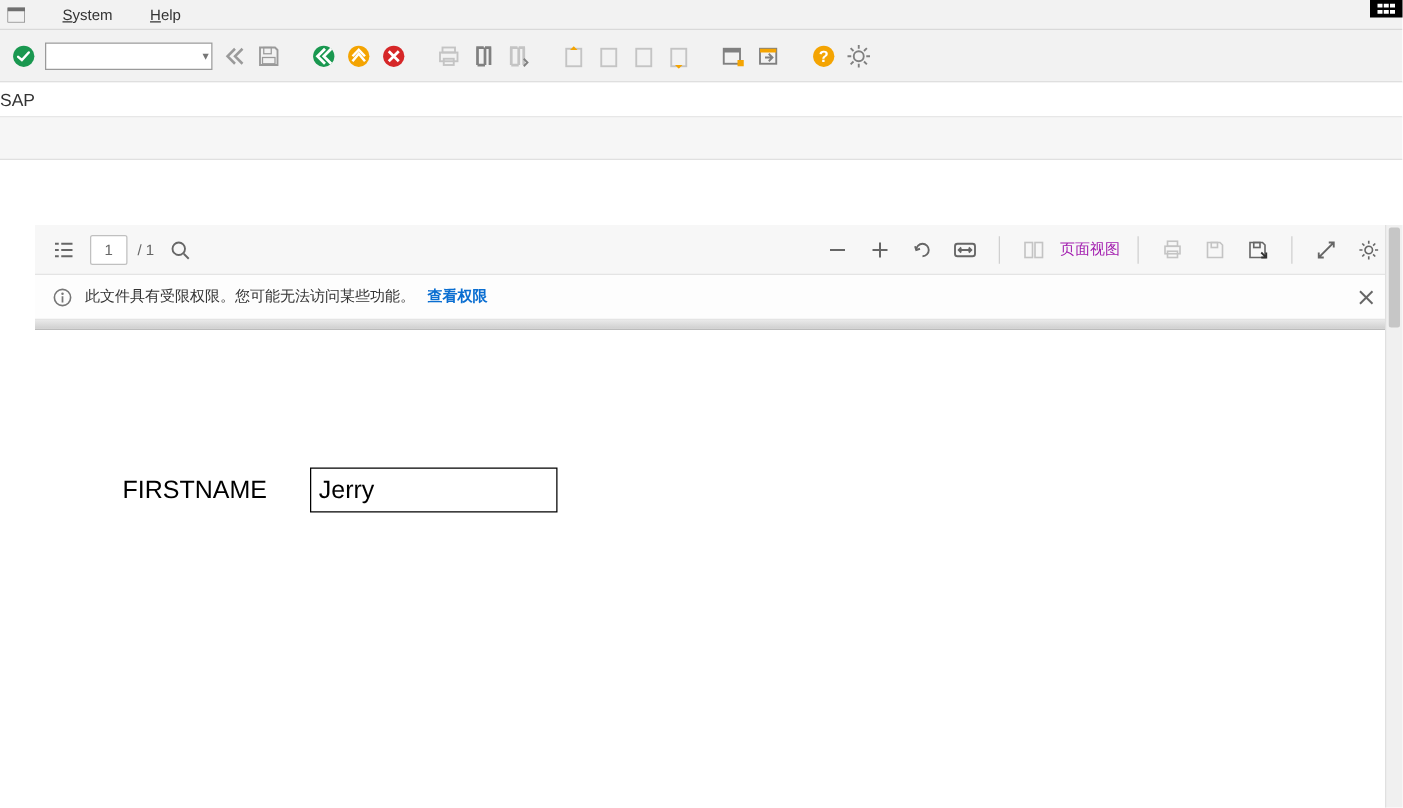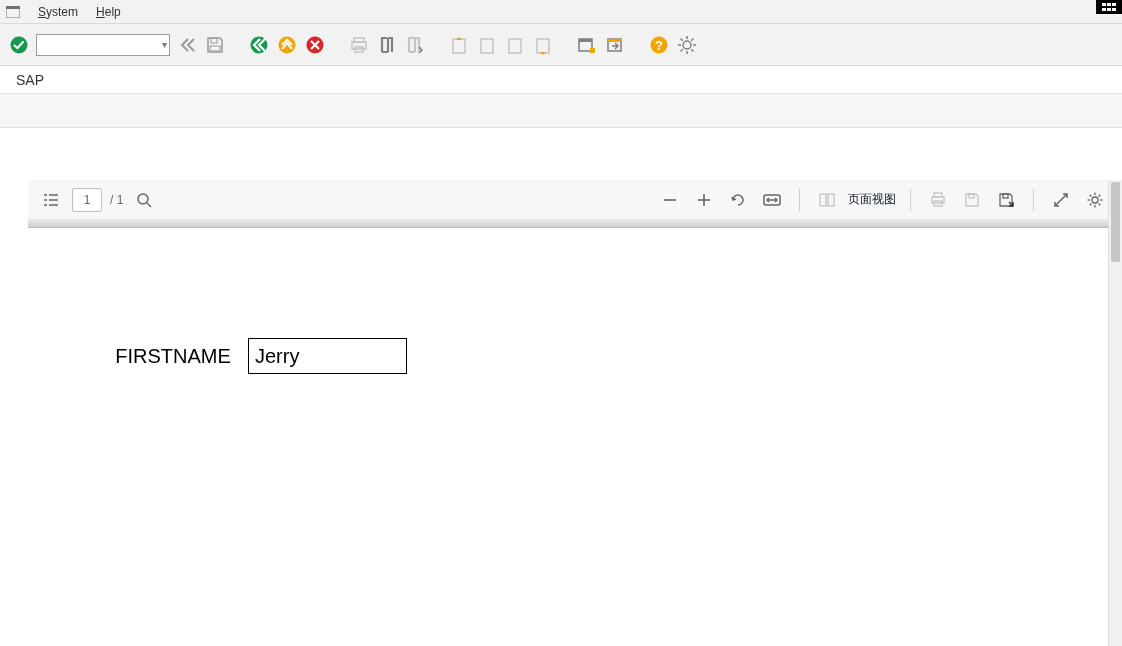--- a/index.html
+++ b/index.html
@@ -5,21 +5,21 @@
   * { box-sizing: border-box; }
   html, body { margin: 0; padding: 0; font-family: Arial, sans-serif; font-size: 12px; background: #fff; width: 1122px; height: 646px; overflow: hidden; }
 
   
   .menu-bar {
     background: #f2f2f2;
     border-bottom: 1px solid #d9d9d9;
     display: flex;
     align-items: center;
     height: 24px;
-    gap: 18px;
+    gap: 30px;
     padding-left: 6px;
   }
   .menu-bar .menu-icon { width: 14px; height: 14px; color: #5e5e5e; display: flex; align-items: center; }
   .menu-bar .menu-item { color: #333; cursor: default; }
   .menu-bar .menu-item .accesskey { text-decoration: underline; }
 
   
   .sap-toolbar {
     background: #f2f2f2;
     border-bottom: 1px solid #d9d9d9;
@@ -32,21 +32,21 @@
   .sap-toolbar .tb-btn { width: 22px; height: 22px; display: inline-flex; align-items: center; justify-content: center; }
   .sap-toolbar .cmd-input {
     width: 134px; height: 22px; border: 1px solid #9a9a9a; background: #fff; padding: 0 2px;
     display: flex; align-items: center;
   }
   .sap-toolbar .cmd-input input { border: none; outline: none; width: 100%; height: 16px; font-size: 12px; }
   .sap-toolbar .cmd-input .dropdown { color: #777; font-size: 10px; margin-left: 2px; }
 
   .titlebar {
     background: #fff;
-    padding: 6px 16px;
+    padding: 6px 0;
     font-size: 14px;
     color: #333;
     border-bottom: 1px solid #e0e0e0;
     height: 28px;
     display: flex;
     align-items: center;
   }
 
   .secondary-bar {
     background: #f6f6f6;
@@ -115,30 +115,29 @@
     background: #fff;
     padding: 110px 60px 0 70px;
     position: relative;
     overflow: hidden;
   }
 
   .form-row {
     display: flex;
     align-items: center;
     margin-bottom: 84px;
-    text-align: center;
   }
   .form-row label {
     width: 150px;
     font-size: 20px;
     font-family: Arial, sans-serif;
     color: #000;
   }
   .form-row .value {
-    width: 159px;
+    width: 198px;
     height: 36px;
     border: 1.4px solid #000;
     padding: 0 6px;
     font-size: 20px;
     display: flex;
     align-items: center;
   }
 
   
   .vscroll {
@@ -383,21 +382,21 @@
     </span>
 
     <span class="vdiv"></span>
 
     <span class="tb-ico disabled">
       <svg width="18" height="18" viewBox="0 0 18 18" stroke="#666" fill="none" stroke-width="1.3">
           <rect x="2" y="3" width="6" height="12"></rect>
           <rect x="10" y="3" width="6" height="12"></rect>
         </svg>
     </span>
-    <span style="color:#0f172a;">页面视图</span>
+    <span style="color:#a21caf;">页面视图</span>
 
     <span class="vdiv"></span>
 
     <span class="tb-ico disabled">
       <svg width="18" height="18" viewBox="0 0 18 18" stroke="#666" fill="none" stroke-width="1.3">
           <rect x="5" y="2" width="8" height="4"></rect>
           <rect x="3" y="6" width="12" height="6"></rect>
           <rect x="5" y="10" width="8" height="5"></rect>
         </svg>
     </span>
@@ -432,20 +431,37 @@
             <line x1="14" y1="9" x2="16.5" y2="9"></line>
             <line x1="3.8" y1="3.8" x2="5.5" y2="5.5"></line>
             <line x1="12.5" y1="12.5" x2="14.2" y2="14.2"></line>
             <line x1="3.8" y1="14.2" x2="5.5" y2="12.5"></line>
             <line x1="12.5" y1="5.5" x2="14.2" y2="3.8"></line>
           </g>
         </svg>
     </span>
   </div>
 
+  <div class="message-bar">
+    <span class="info-ico">
+      <svg width="16" height="16" viewBox="0 0 16 16">
+          <circle cx="8" cy="8" r="6.5" fill="none" stroke="#777" stroke-width="1.3"></circle>
+          <circle cx="8" cy="5" r="1" fill="#777"></circle>
+          <rect x="7.3" y="7" width="1.4" height="5" fill="#777"></rect>
+        </svg>
+    </span>
+    <span>此文件具有受限权限。您可能无法访问某些功能。</span>
+    <span class="link">查看权限</span>
+    <span class="close">
+      <svg width="14" height="14" viewBox="0 0 14 14">
+          <line x1="2" y1="2" x2="12" y2="12" stroke="#666" stroke-width="1.5"></line>
+          <line x1="12" y1="2" x2="2" y2="12" stroke="#666" stroke-width="1.5"></line>
+        </svg>
+    </span>
+  </div>
 
   <div class="doc-divider"></div>
 
   <div class="doc-page">
     <div class="form-row">
       <label>FIRSTNAME</label>
       <div class="value">
           <span>Jerry</span>
         </div>
     </div>

